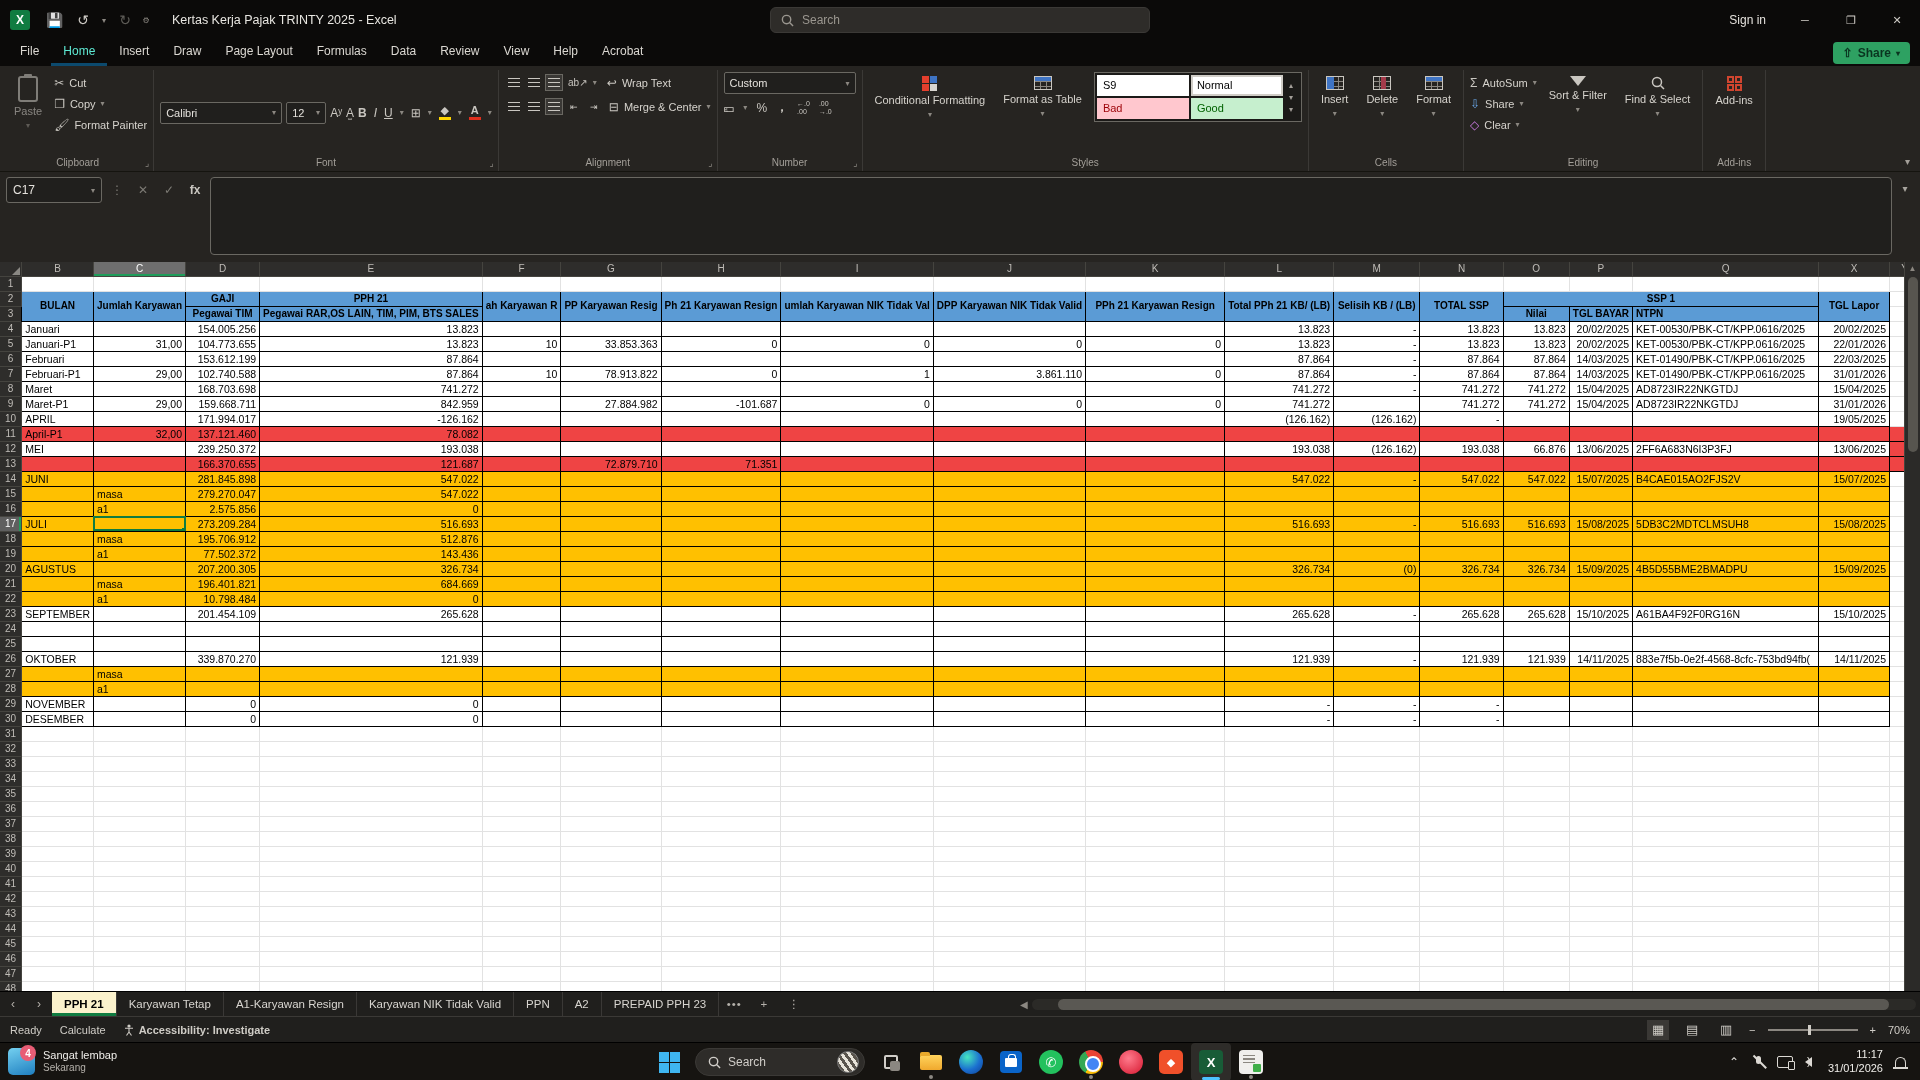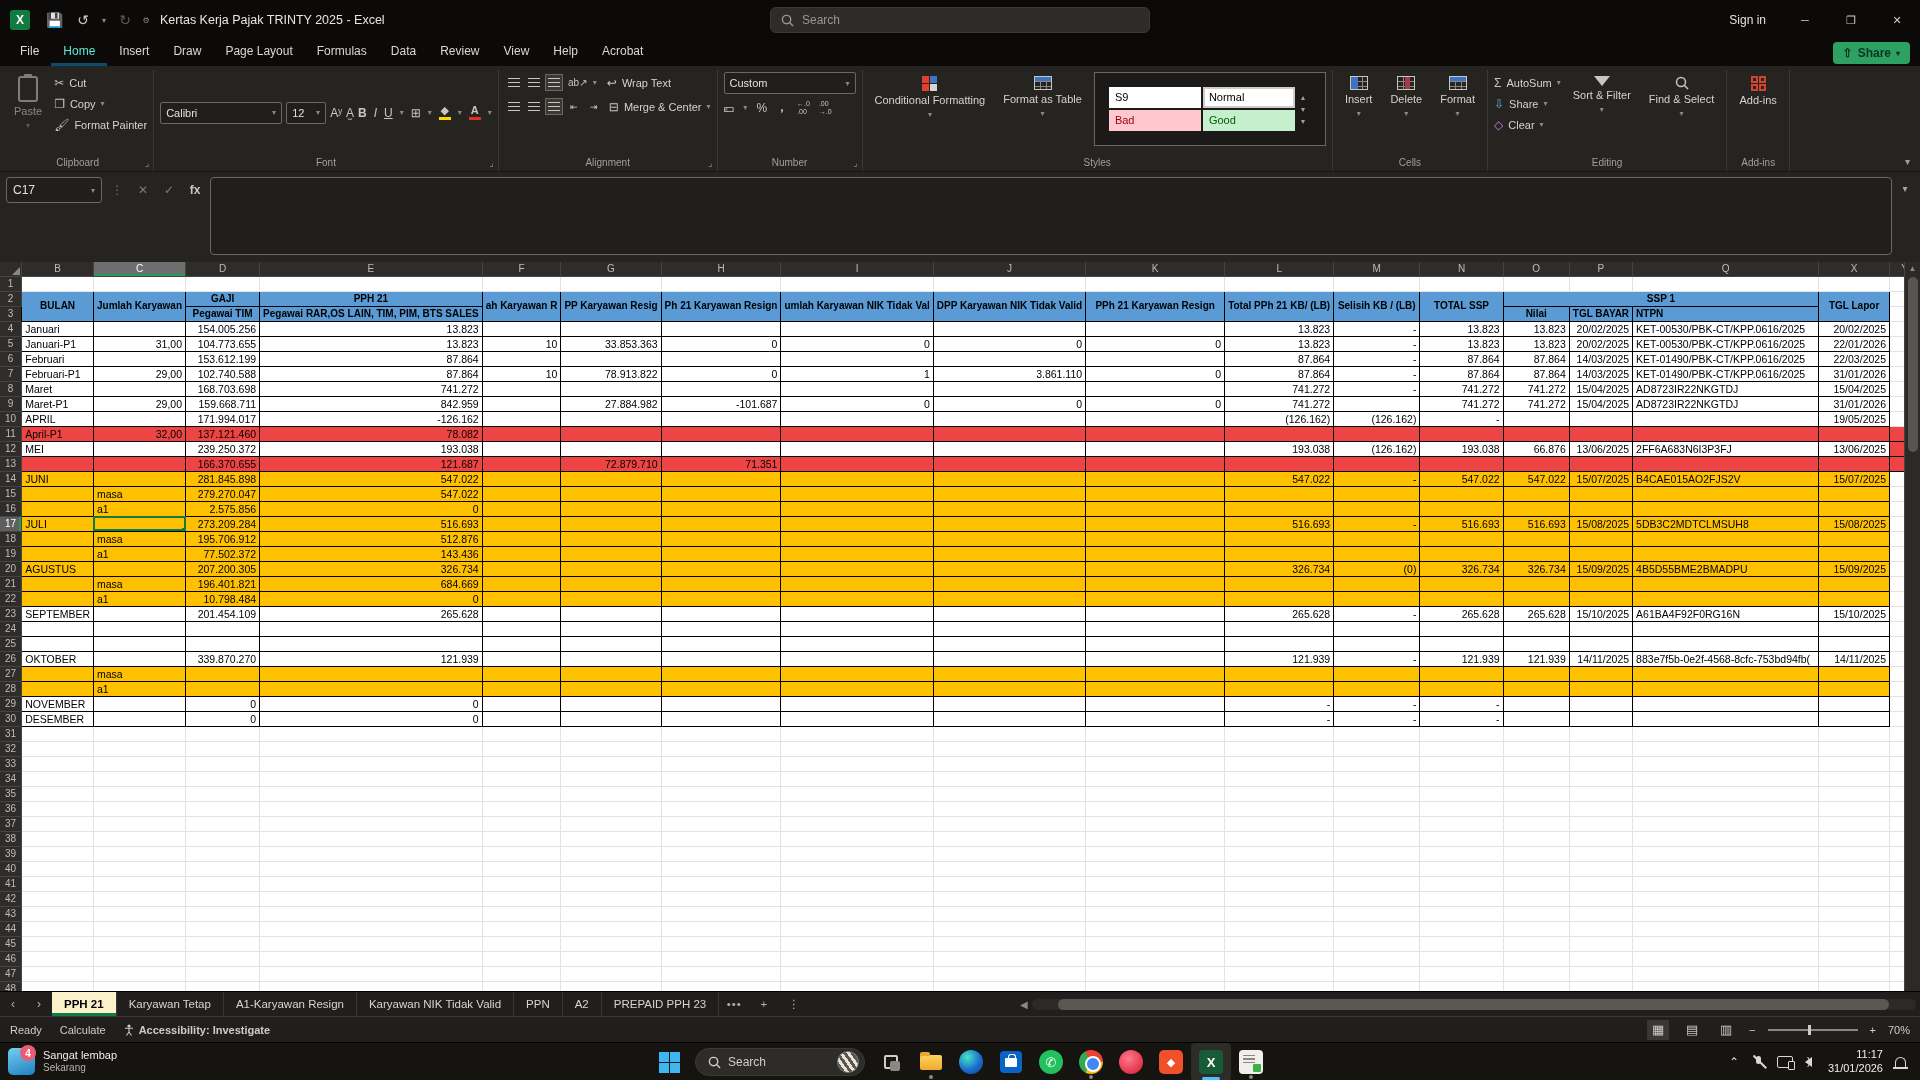--- a/index.html
+++ b/index.html
@@ -8,21 +8,21 @@
   .app{width:1920px;height:1080px;display:flex;flex-direction:column}
 
   
   .titlebar{height:40px;background:#0b0a09;display:flex;align-items:center;padding-left:10px;position:relative;flex:0 0 auto}
   .xlogo{width:20px;height:20px;background:#107c41;border-radius:3px;color:#fff;font-weight:bold;font-size:12px;
     display:flex;align-items:center;justify-content:center;margin-right:12px}
   .qat{display:flex;align-items:center;gap:2px}
   .qat span{display:inline-flex;align-items:center;justify-content:center;width:26px;height:26px;font-size:14px;color:#cfccc6}
   .qat .dim{color:#5f5d58}
   .qat .sm{width:12px;font-size:8px;color:#8b8781}
-  .doc-title{margin-left:8px;font-size:12.5px;color:#e8e6e1}
+  .doc-title{margin-left:20px;font-size:12.5px;color:#e8e6e1}
   .tb-search{position:absolute;left:50%;top:7px;transform:translateX(-50%);width:380px;height:26px;background:#2e2c29;
     border:1px solid #3b3936;border-radius:6px;display:flex;align-items:center;gap:8px;padding:0 10px;font-size:12px;color:#9a968f}
   .tb-right{margin-left:auto;display:flex;align-items:center;height:40px}
   .signin{font-size:12px;padding:0 16px;color:#e4e1dc}
   .winbtn{width:46px;height:40px;display:flex;align-items:center;justify-content:center;font-size:11px;color:#cfccc6}
 
   
   .menubar{height:26px;background:#0b0a09;display:flex;align-items:flex-end;padding-left:8px;flex:0 0 auto}
   .mtab{padding:0 12px;line-height:23px;font-size:12px;color:#dbd8d2;border-bottom:3px solid transparent}
   .mtab.active{color:#5eead4;border-bottom:3px solid #0c4a6e}
@@ -48,21 +48,21 @@
   .mini.on{border-color:#6a6862;background:#3a3835}
   .clr{display:inline-flex;flex-direction:column;align-items:center;line-height:1}
   .clr .g{font-size:11px;color:#c9c6c0}
   .clr .bar{width:12px;height:3px;margin-top:1px}
   .cfg{display:grid;grid-template-columns:7px 7px;grid-auto-rows:7px;gap:1px}
   .cfg i{display:block}
   .tbl{width:18px;height:14px;border:1px solid #c9c6c0;position:relative;background:
     linear-gradient(#3f74c4 0 4px,transparent 4px),
     repeating-linear-gradient(to right,transparent 0 5px,#8b8781 5px 6px),
     repeating-linear-gradient(to bottom,transparent 0 4px,#8b8781 4px 5px)}
-  .gallery{display:flex;border:1px solid #6a6862;background:#1b1a18;padding:14px}
+  .gallery{display:flex;border:1px solid #6a6862;background:#1b1a18;padding:2px}
   .gcells{display:grid;grid-template-columns:92px 92px;gap:2px}
   .st{height:21px;line-height:21px;padding-left:6px;font-size:11px;background:#fff;color:#000}
   .st.sel{outline:2px solid #d0cdc7;outline-offset:-2px}
   .gscroll{width:16px;display:flex;flex-direction:column;align-items:center;justify-content:center;color:#a39f99;font-size:8px;gap:3px}
   .two{white-space:pre-line}
   .ribbon-collapse{position:absolute;right:10px;bottom:4px;color:#a39f99;font-size:10px}
 
   
   .formulabar{height:90px;background:#262421;display:flex;align-items:flex-start;padding:5px 6px;gap:4px;flex:0 0 auto}
   .namebox{width:96px;height:26px;border:1px solid #6a6862;border-radius:3px;background:#201f1d;display:flex;align-items:center;

